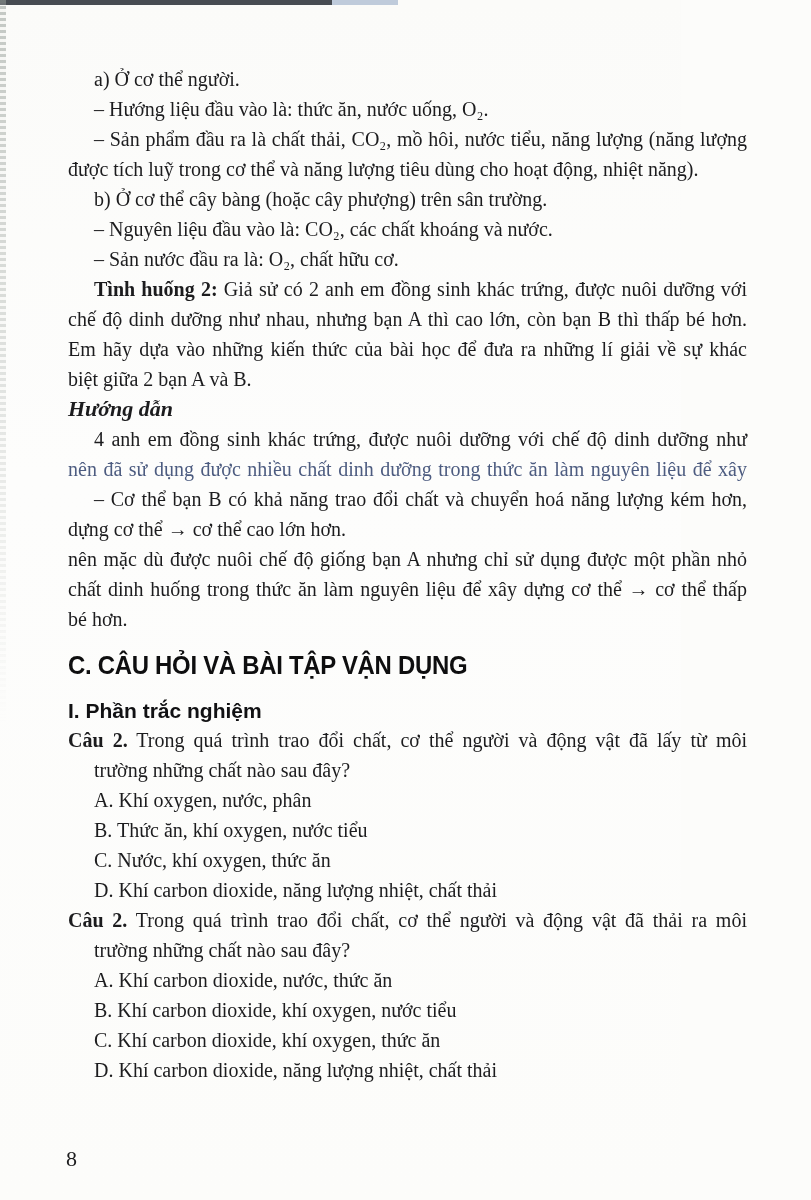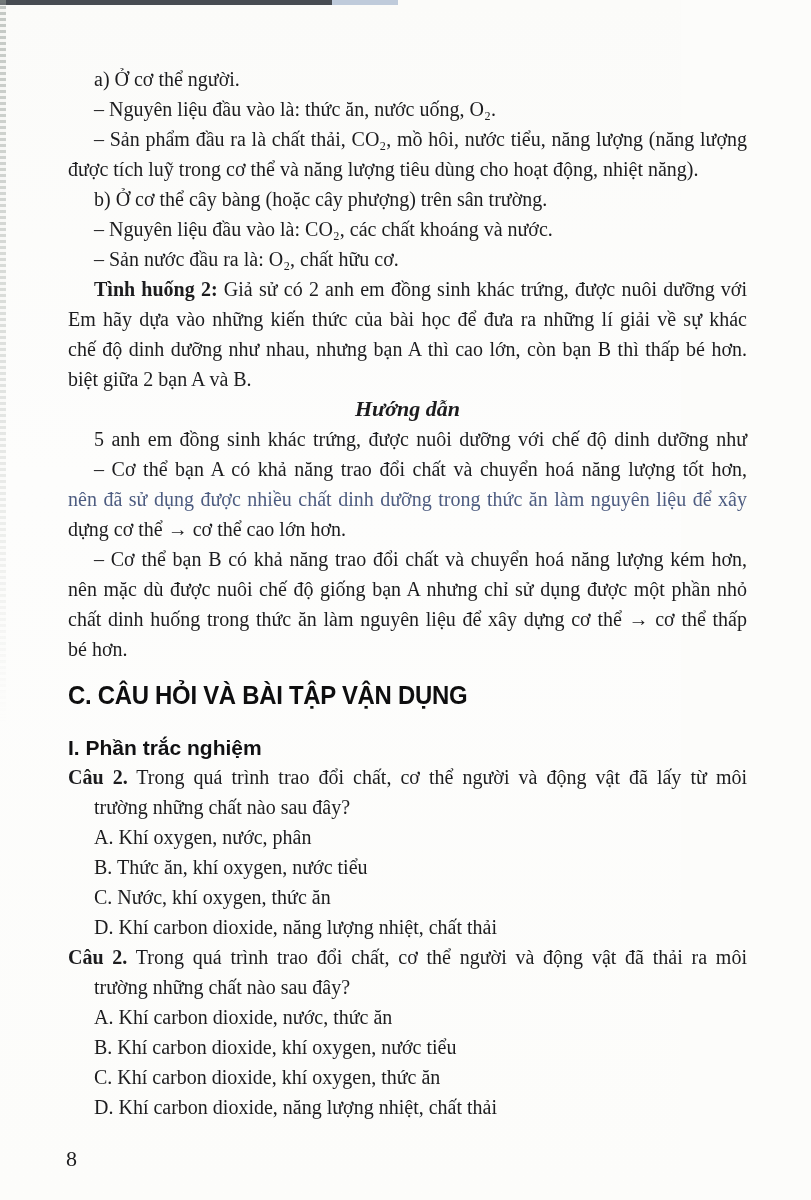--- a/index.html
+++ b/index.html
@@ -39,77 +39,76 @@
     position: absolute;
     left: 68px; top: 64px;
     width: 679px;
     color: #1c1c1e;
     font-size: 20px;
     line-height: 30px;
   }
   .line { white-space: normal; }
   .ind  { padding-left: 26px; }
   .just { text-align: justify; text-align-last: justify; }
-  .center { text-align: center; }
+  .center { text-align: left; }
   .tint { color: #4d5c80; }
   .b { font-weight: bold; }
   .i { font-style: italic; }
   .lead { font-size: 22px; }
   .h1 {
     font-family: "Liberation Sans", "DejaVu Sans", sans-serif;
     font-weight: 700;
     font-size: 26px;
     line-height: 38px;
     letter-spacing: -0.3px;
     margin-top: 12px;
     color: #0e0e0f;
     transform: scaleX(0.92);
     transform-origin: left center;
   }
   .h2 {
     font-family: "Liberation Sans", "DejaVu Sans", sans-serif;
     font-weight: 700;
     font-size: 21px;
     line-height: 28px;
-    margin-top: 20px;
+    margin-top: 13px;
     color: #111113;
   }
   .page-number {
     position: absolute;
     left: 66px; top: 1146px;
     font-size: 22px;
     color: #1c1c1e;
   }
 </style>
 </head>
 <body>
 
 <div class="page">
   <div class="edge-top-dark"></div>
   <div class="edge-top-light"></div>
   <div class="edge-left"></div>
 
   <div class="content">
       <div class="line ind"><span>a) Ở cơ thể người.</span></div>
-      <div class="line ind"><span>– Nguyên liệu đầu vào là: thức ăn, nước uống, O₂.</span></div>
+      <div class="line ind"><span>– Hướng liệu đầu vào là: thức ăn, nước uống, O₂.</span></div>
       <div class="line ind just"><span>– Sản phẩm đầu ra là chất thải, CO₂, mồ hôi, nước tiểu, năng lượng (năng lượng</span></div>
       <div class="line"><span>được tích luỹ trong cơ thể và năng lượng tiêu dùng cho hoạt động, nhiệt năng).</span></div>
       <div class="line ind"><span>b) Ở cơ thể cây bàng (hoặc cây phượng) trên sân trường.</span></div>
       <div class="line ind"><span>– Nguyên liệu đầu vào là: CO₂, các chất khoáng và nước.</span></div>
       <div class="line ind"><span>– Sản nước đầu ra là: O₂, chất hữu cơ.</span></div>
       <div class="line ind just"><span class="b">Tình huống 2:</span><span> Giả sử có 2 anh em đồng sinh khác trứng, được nuôi dưỡng với</span></div>
+      <div class="line just"><span>chế độ dinh dưỡng như nhau, nhưng bạn A thì cao lớn, còn bạn B thì thấp bé hơn.</span></div>
       <div class="line just"><span>Em hãy dựa vào những kiến thức của bài học để đưa ra những lí giải về sự khác</span></div>
-      <div class="line just"><span>chế độ dinh dưỡng như nhau, nhưng bạn A thì cao lớn, còn bạn B thì thấp bé hơn.</span></div>
       <div class="line"><span>biệt giữa 2 bạn A và B.</span></div>
       <div class="line center lead"><span class="b i">Hướng dẫn</span></div>
-      <div class="line ind just"><span>5 anh em đồng sinh khác trứng, được nuôi dưỡng với chế độ dinh dưỡng như</span></div>
-      <div class="line ind just"><span>– Cơ thể bạn A có khả năng trao đổi chất và chuyển hoá năng lượng tốt hơn,</span></div>
+      <div class="line ind just"><span>4 anh em đồng sinh khác trứng, được nuôi dưỡng với chế độ dinh dưỡng như</span></div>
       <div class="line just tint"><span>nên đã sử dụng được nhiều chất dinh dưỡng trong thức ăn làm nguyên liệu để xây</span></div>
+      <div class="line ind just"><span>– Cơ thể bạn B có khả năng trao đổi chất và chuyển hoá năng lượng kém hơn,</span></div>
       <div class="line"><span>dựng cơ thể → cơ thể cao lớn hơn.</span></div>
-      <div class="line ind just"><span>– Cơ thể bạn B có khả năng trao đổi chất và chuyển hoá năng lượng kém hơn,</span></div>
       <div class="line just"><span>nên mặc dù được nuôi chế độ giống bạn A nhưng chỉ sử dụng được một phần nhỏ</span></div>
       <div class="line just"><span>chất dinh huống trong thức ăn làm nguyên liệu để xây dựng cơ thể → cơ thể thấp</span></div>
       <div class="line"><span>bé hơn.</span></div>
       <div class="line h1"><span class="b">C. CÂU HỎI VÀ BÀI TẬP VẬN DỤNG</span></div>
       <div class="line h2"><span class="b">I. Phần trắc nghiệm</span></div>
       <div class="line just"><span class="b">Câu 2.</span><span> Trong quá trình trao đổi chất, cơ thể người và động vật đã lấy từ môi</span></div>
       <div class="line ind"><span>trường những chất nào sau đây?</span></div>
       <div class="line ind"><span>A. Khí oxygen, nước, phân</span></div>
       <div class="line ind"><span>B. Thức ăn, khí oxygen, nước tiểu</span></div>
       <div class="line ind"><span>C. Nước, khí oxygen, thức ăn</span></div>

